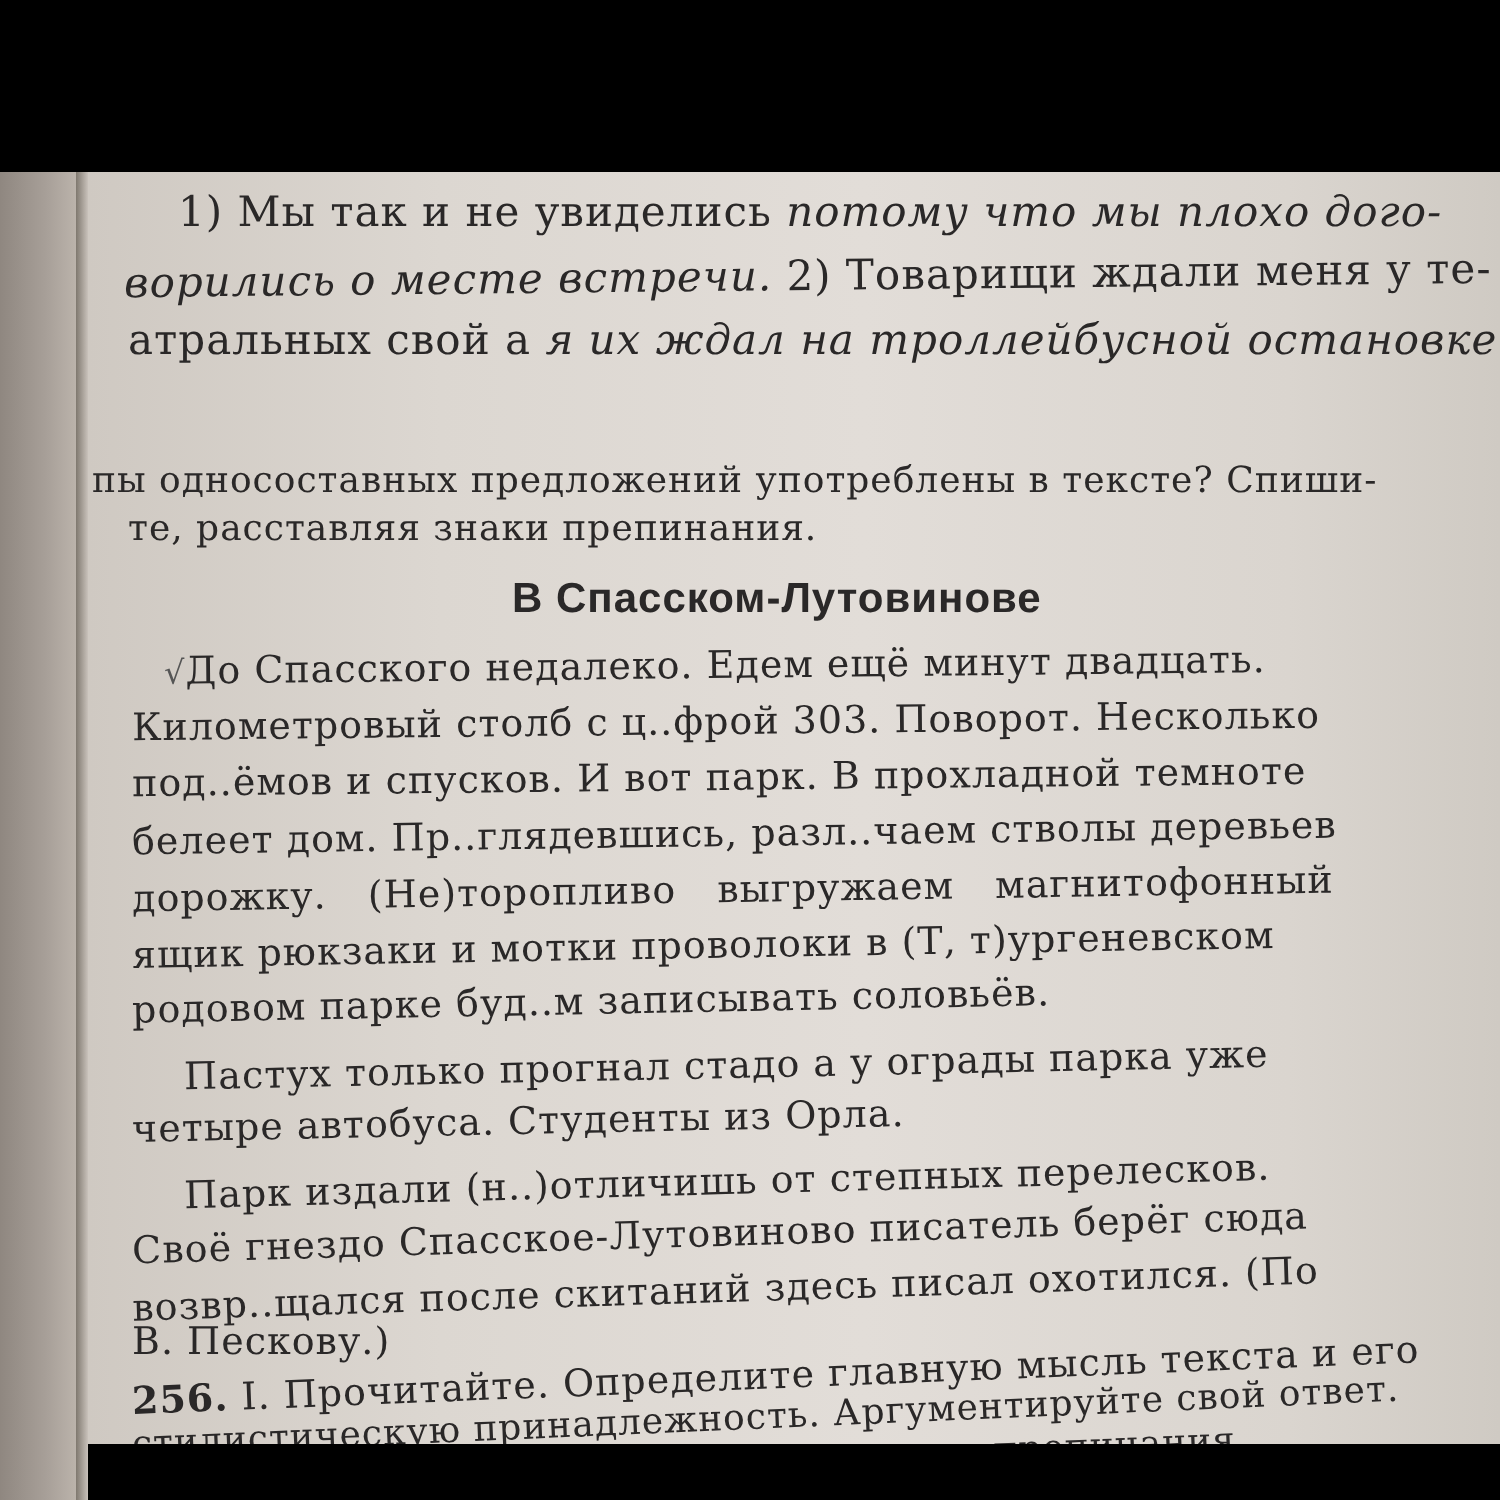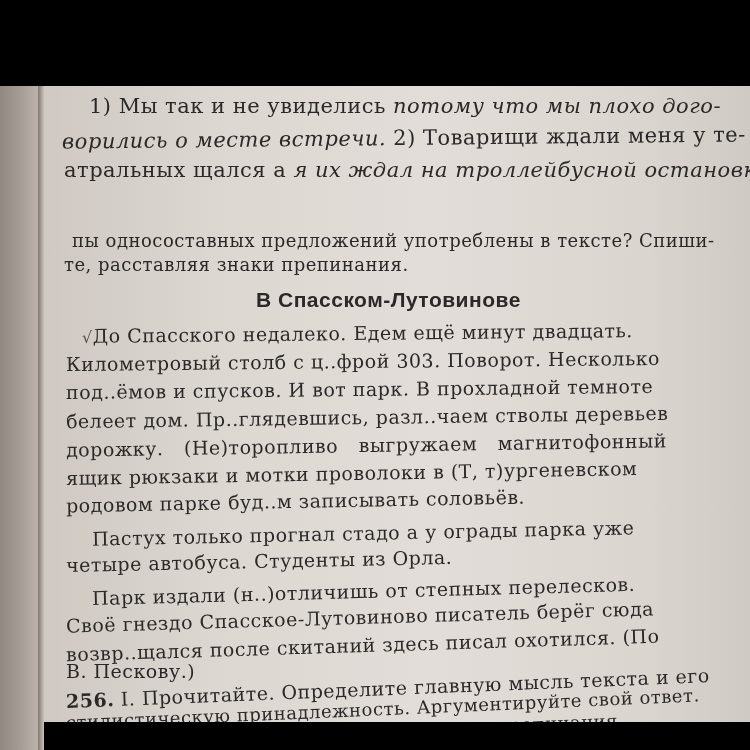--- a/index.html
+++ b/index.html
@@ -36,24 +36,24 @@
 
 <div class="page">
 
   <div class="line" style="left:45px; top:8px; font-size:21px;">
     <span>1) Мы так и не увиделись </span><span class="it">потому что мы плохо дого-</span>
   </div>
   <div class="line" style="left:18px; top:40px; font-size:21px; transform:rotate(-0.6deg);">
     <span class="it">ворились о месте встречи.</span><span> 2) Товарищи ждали меня у те-</span>
   </div>
   <div class="line" style="left:20px; top:72px; font-size:21px;">
-    <span>атральных щался а </span><span class="it">я их ждал на троллейбусной остановке.</span>
+    <span>атральных свой а </span><span class="it">я их ждал на троллейбусной остановке.</span>
   </div>
 
-  <div class="line" style="left:28px; top:144px; font-size:18px;">
+  <div class="line" style="left:2px; top:144px; font-size:18px;">
     <span>пы односоставных предложений употреблены в тексте? Спиши-</span>
   </div>
   <div class="line" style="left:20px; top:168px; font-size:18px;">
     <span>те, расставляя знаки препинания.</span>
   </div>
 
   <div class="line heading" style="left:212px; top:202px;">В Спасском-Лутовинове</div>
 
   <div class="line" style="left:38px; top:236px; transform:rotate(-0.6deg);">
     <span class="mark">√</span><span>До Спасского недалеко. Едем ещё минут двадцать.</span>

